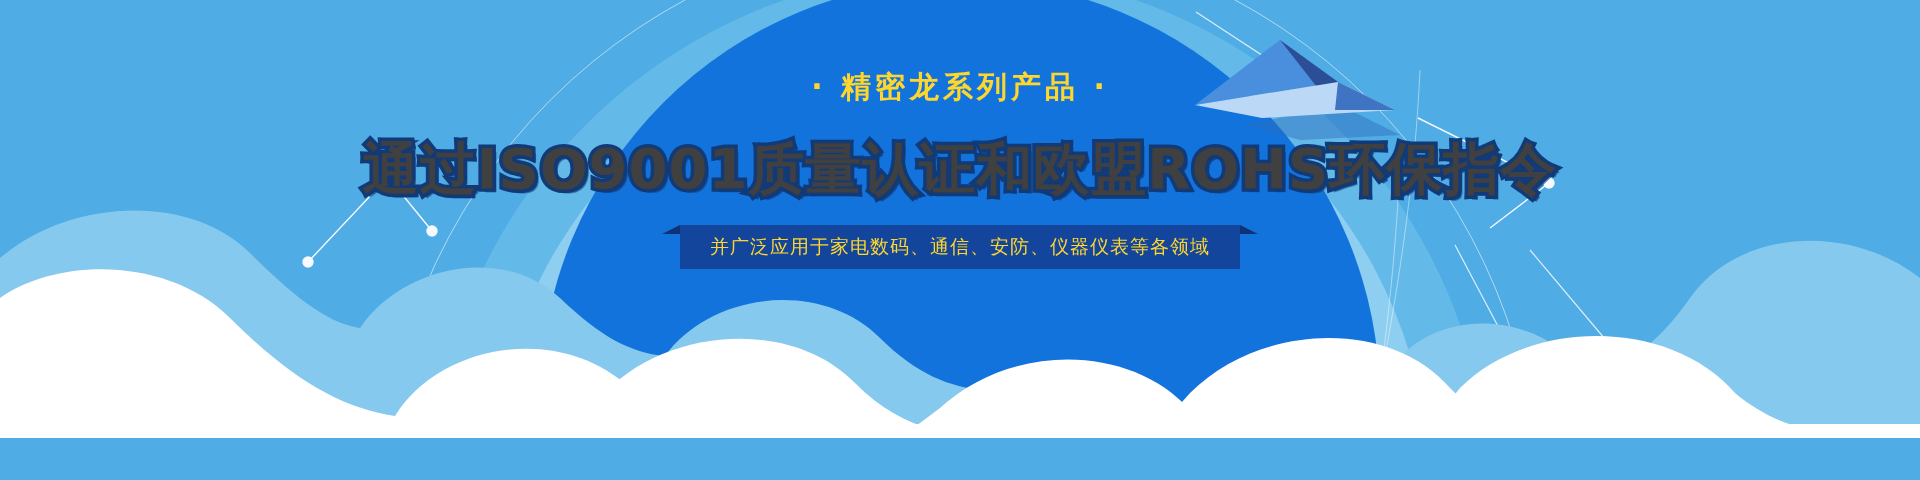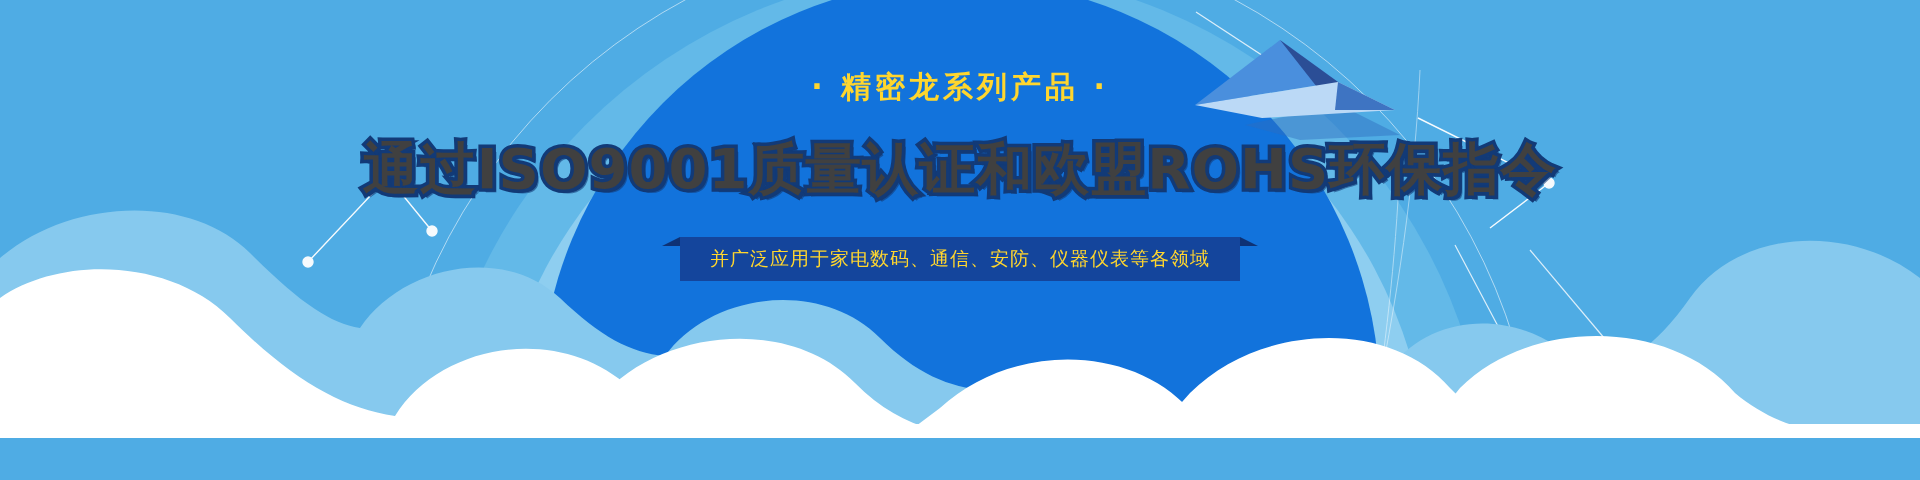--- a/index.html
+++ b/index.html
@@ -96,21 +96,21 @@
     font-family:"DejaVu Sans","Liberation Sans",sans-serif;
     -webkit-text-stroke:7px #123A77;
     paint-order:stroke fill;
     text-shadow:
        3px 3px 0 #123A77,
        4px 4px 0 rgba(18,58,119,0.6);
   }
 
   .ribbon-wrap {
     position:relative;
-    margin-top:38px;
+    margin-top:26px;
     width:560px;
     height:44px;
   }
   .ribbon-tab-left {
     position:absolute;
     left:-18px; top:-9px;
     width:0; height:0;
     border-top:9px solid transparent;
     border-bottom:9px solid #0E3275;
     border-left:18px solid transparent;

